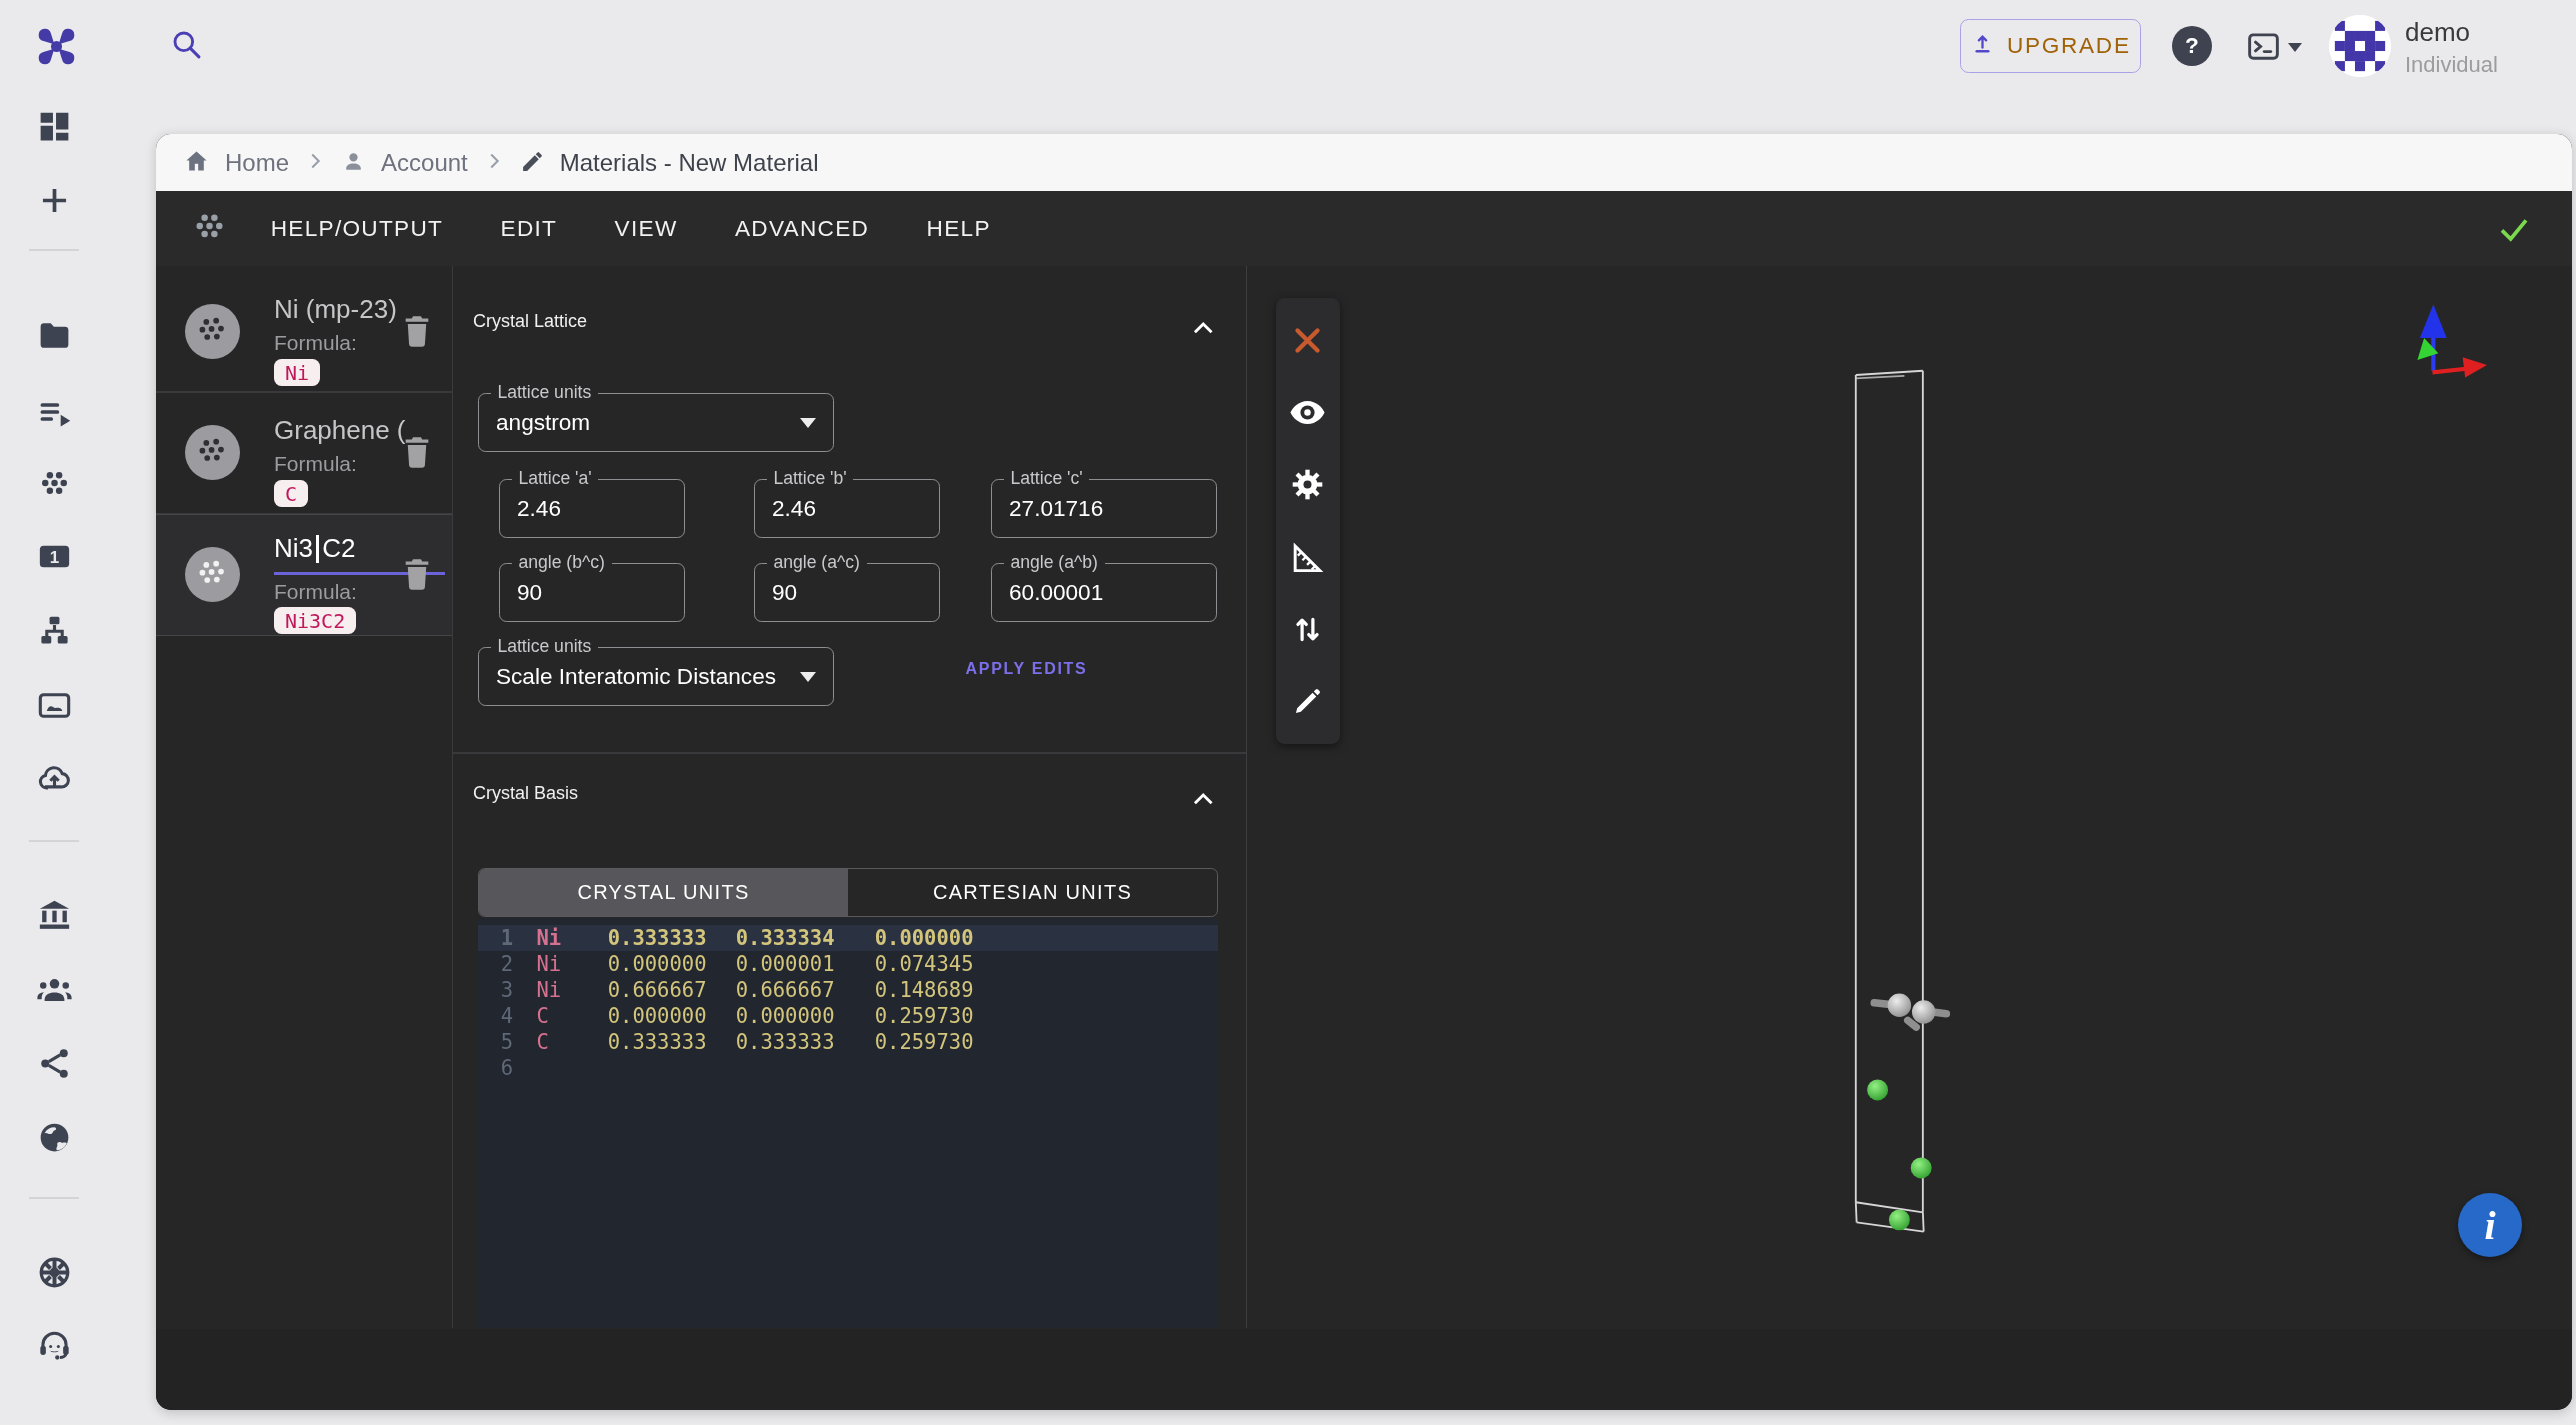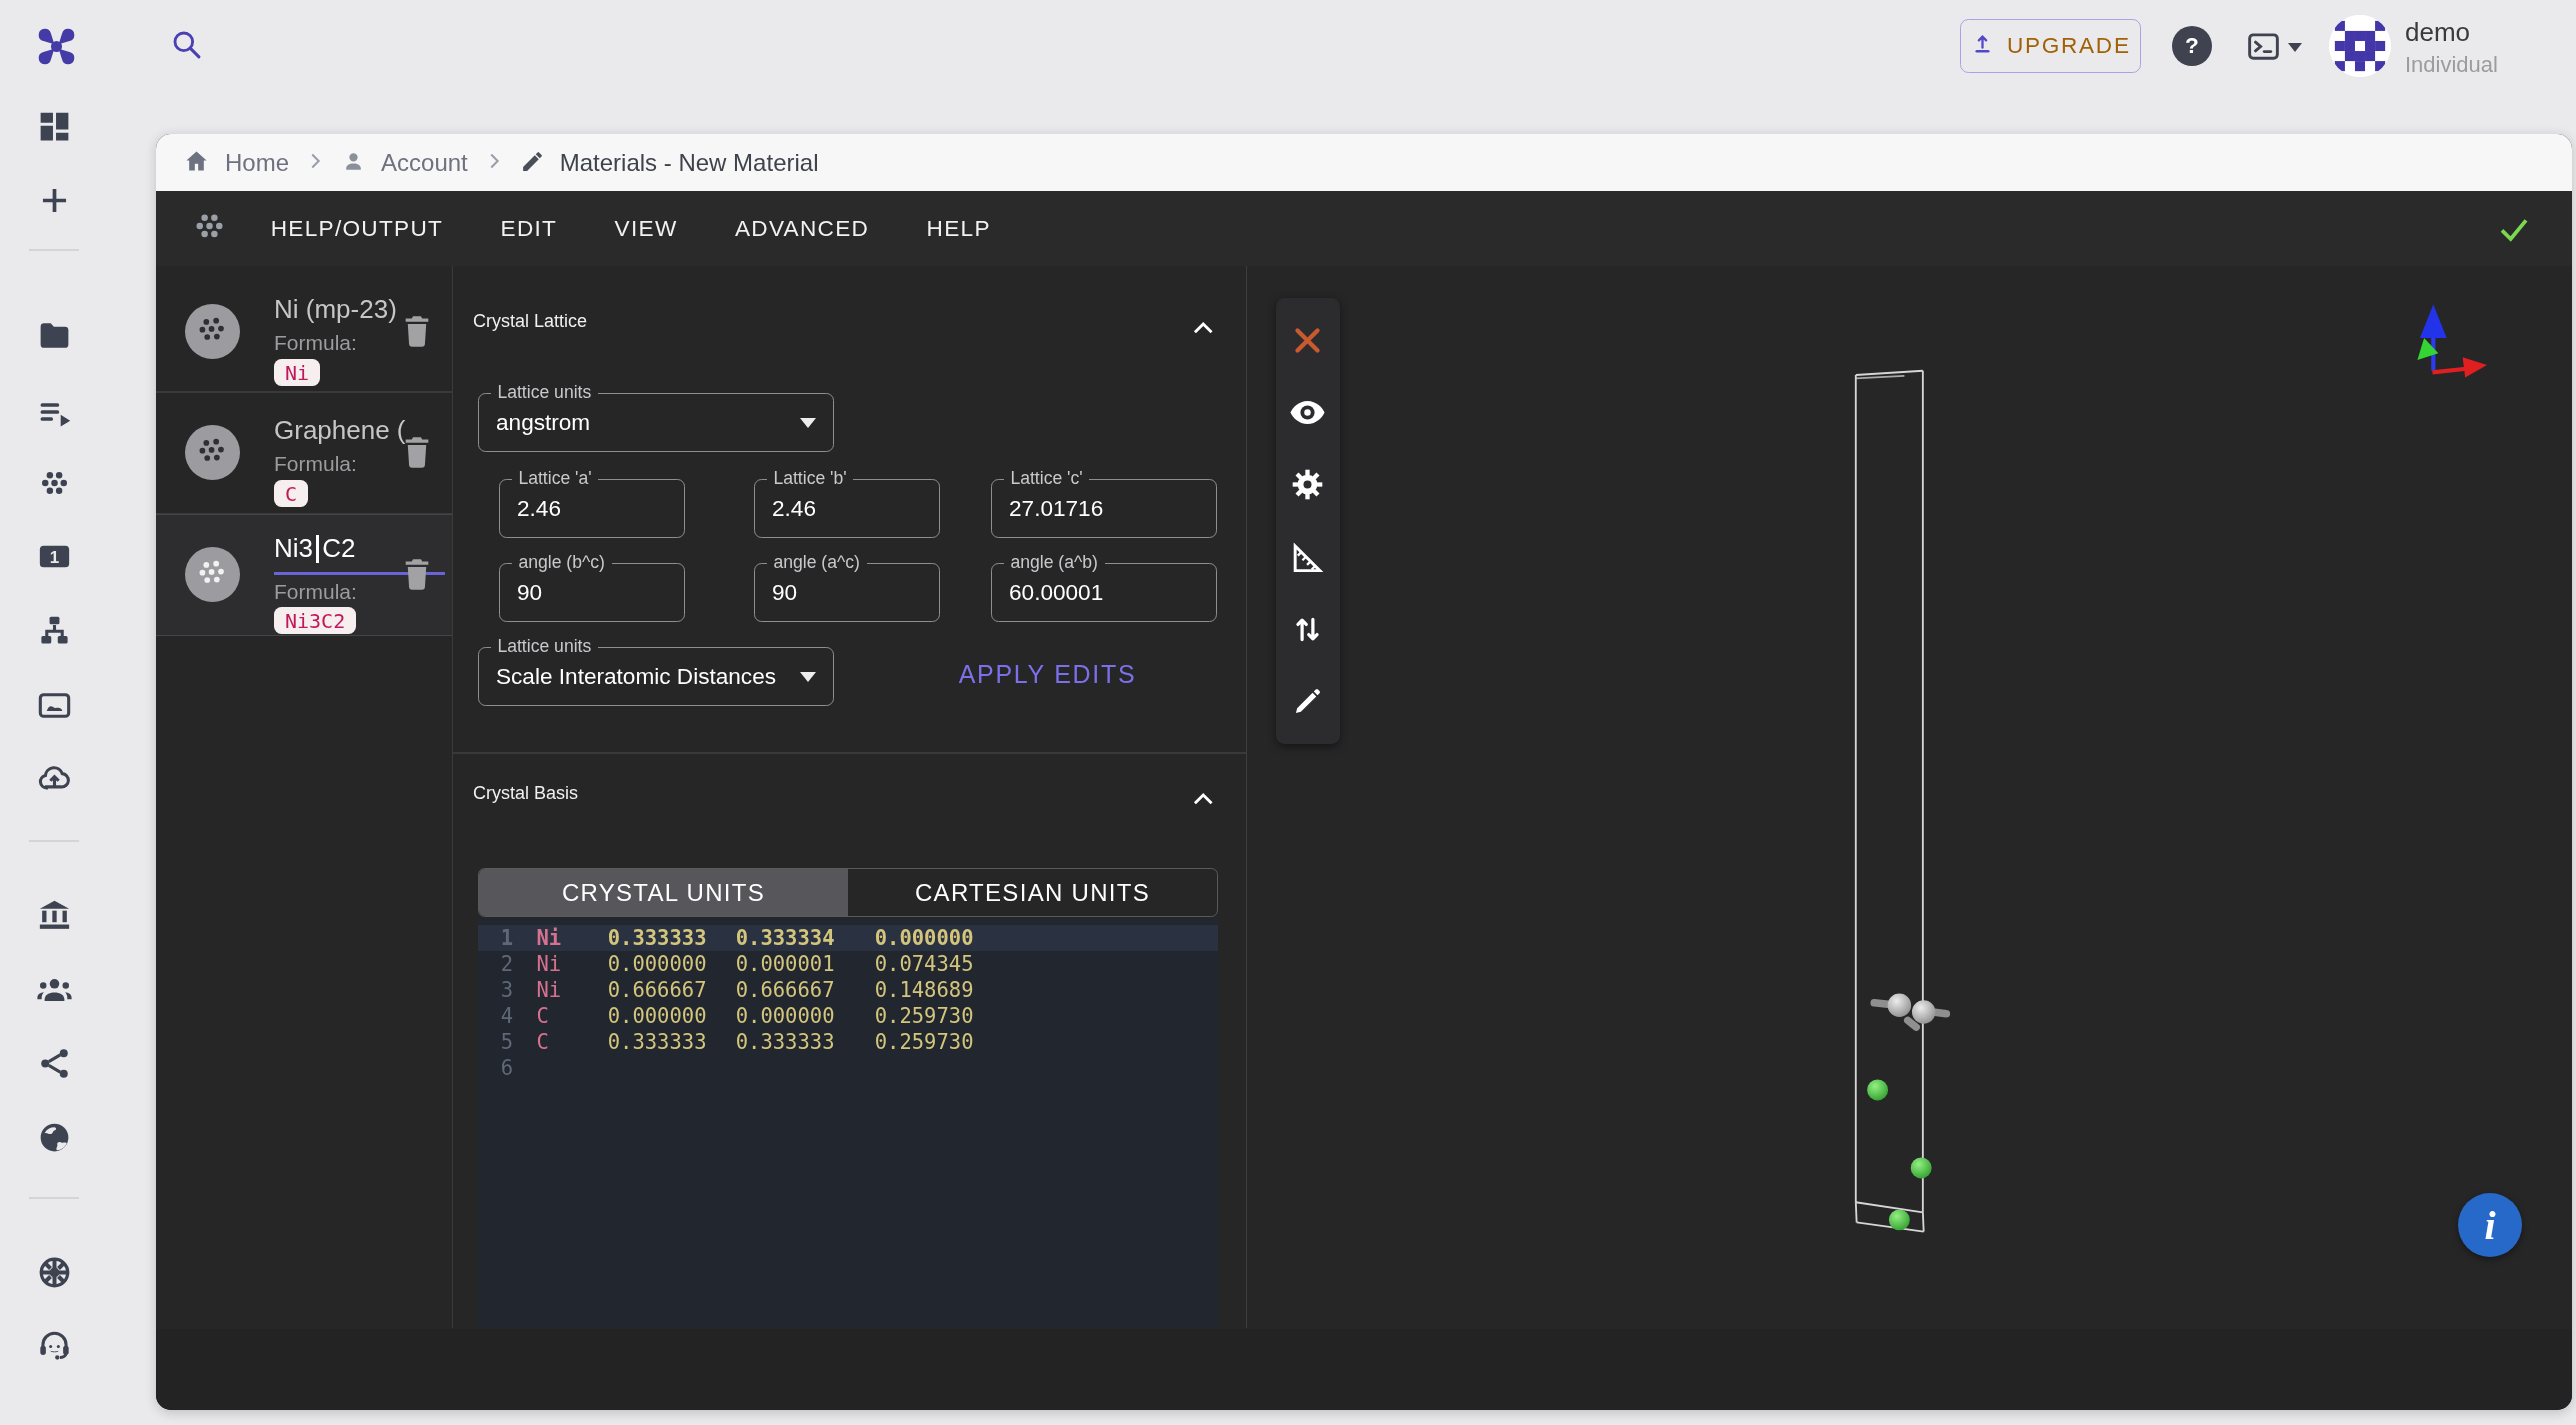--- a/index.html
+++ b/index.html
@@ -57,26 +57,26 @@
 
   
   .form-col{position:relative;width:794px;height:100%;background:#262626;border-right:1.7px solid #3e3e40;box-sizing:border-box;flex:none;}
   .sec-title{position:absolute;left:20px;font-size:18px;color:#f0f0f0;text-align:right;}
   .sec-chevron{position:absolute;left:736px;width:28.5px;height:28.5px;cursor:pointer;}
   .field{position:absolute;height:59px;border:0.8px solid #8f8f93;border-radius:7.5px;box-sizing:border-box;}
   .flabel{position:absolute;top:-11.7px;left:11.7px;background:#262626;padding:0 6.7px;font-size:17.6px;color:#c9c9cd;white-space:nowrap;}
   .fvalue{position:absolute;left:17px;top:50%;transform:translateY(-50%);font-size:22.6px;color:#fff;white-space:nowrap;}
   .sel-arrow{position:absolute;right:17px;top:50%;margin-top:-4.2px;width:0;height:0;
     border-left:8.4px solid transparent;border-right:8.4px solid transparent;border-top:10px solid #ededed;}
-  .apply-btn{position:absolute;left:477px;top:387px;width:235px;text-align:center;font-size:25px;font-weight:400;
+  .apply-btn{position:absolute;left:456px;top:387px;width:235px;text-align:center;font-size:16px;font-weight:700;
     letter-spacing:1.7px;color:#7c70ea;cursor:pointer;padding:6.7px 0;}
   .h-div{position:absolute;left:0;top:486px;width:100%;height:1.7px;background:#39393b;}
   .tabs{position:absolute;left:25px;top:602px;width:740px;height:49px;border:1.7px solid #5a5a5e;border-radius:6.7px;
     box-sizing:border-box;display:flex;overflow:hidden;}
-  .tab{flex:1;display:flex;align-items:center;justify-content:center;color:#fff;font-size:24px;
+  .tab{flex:1;display:flex;align-items:center;justify-content:center;color:#fff;font-size:20px;
     letter-spacing:1.3px;cursor:pointer;}
   .tab.active{background:#57575b;}
   .editor{position:absolute;left:25px;top:652px;width:740px;height:410px;background:#21262f;
     font-family:"DejaVu Sans Mono",monospace;font-size:20.5px;padding-top:6.7px;box-sizing:border-box;}
   .erow{height:26px;line-height:26px;white-space:nowrap;}
   .erow.hl{background:#2a3140;font-weight:bold;}
   .enum{display:inline-block;width:35px;text-align:right;color:#5f6877;}
   .eel{display:inline-block;margin-left:23.5px;width:54px;color:#d6728f;}
   .ev1{display:inline-block;width:116px;text-align:right;color:#d3c57c;}
   .ev2{display:inline-block;width:128px;text-align:right;color:#d3c57c;}

